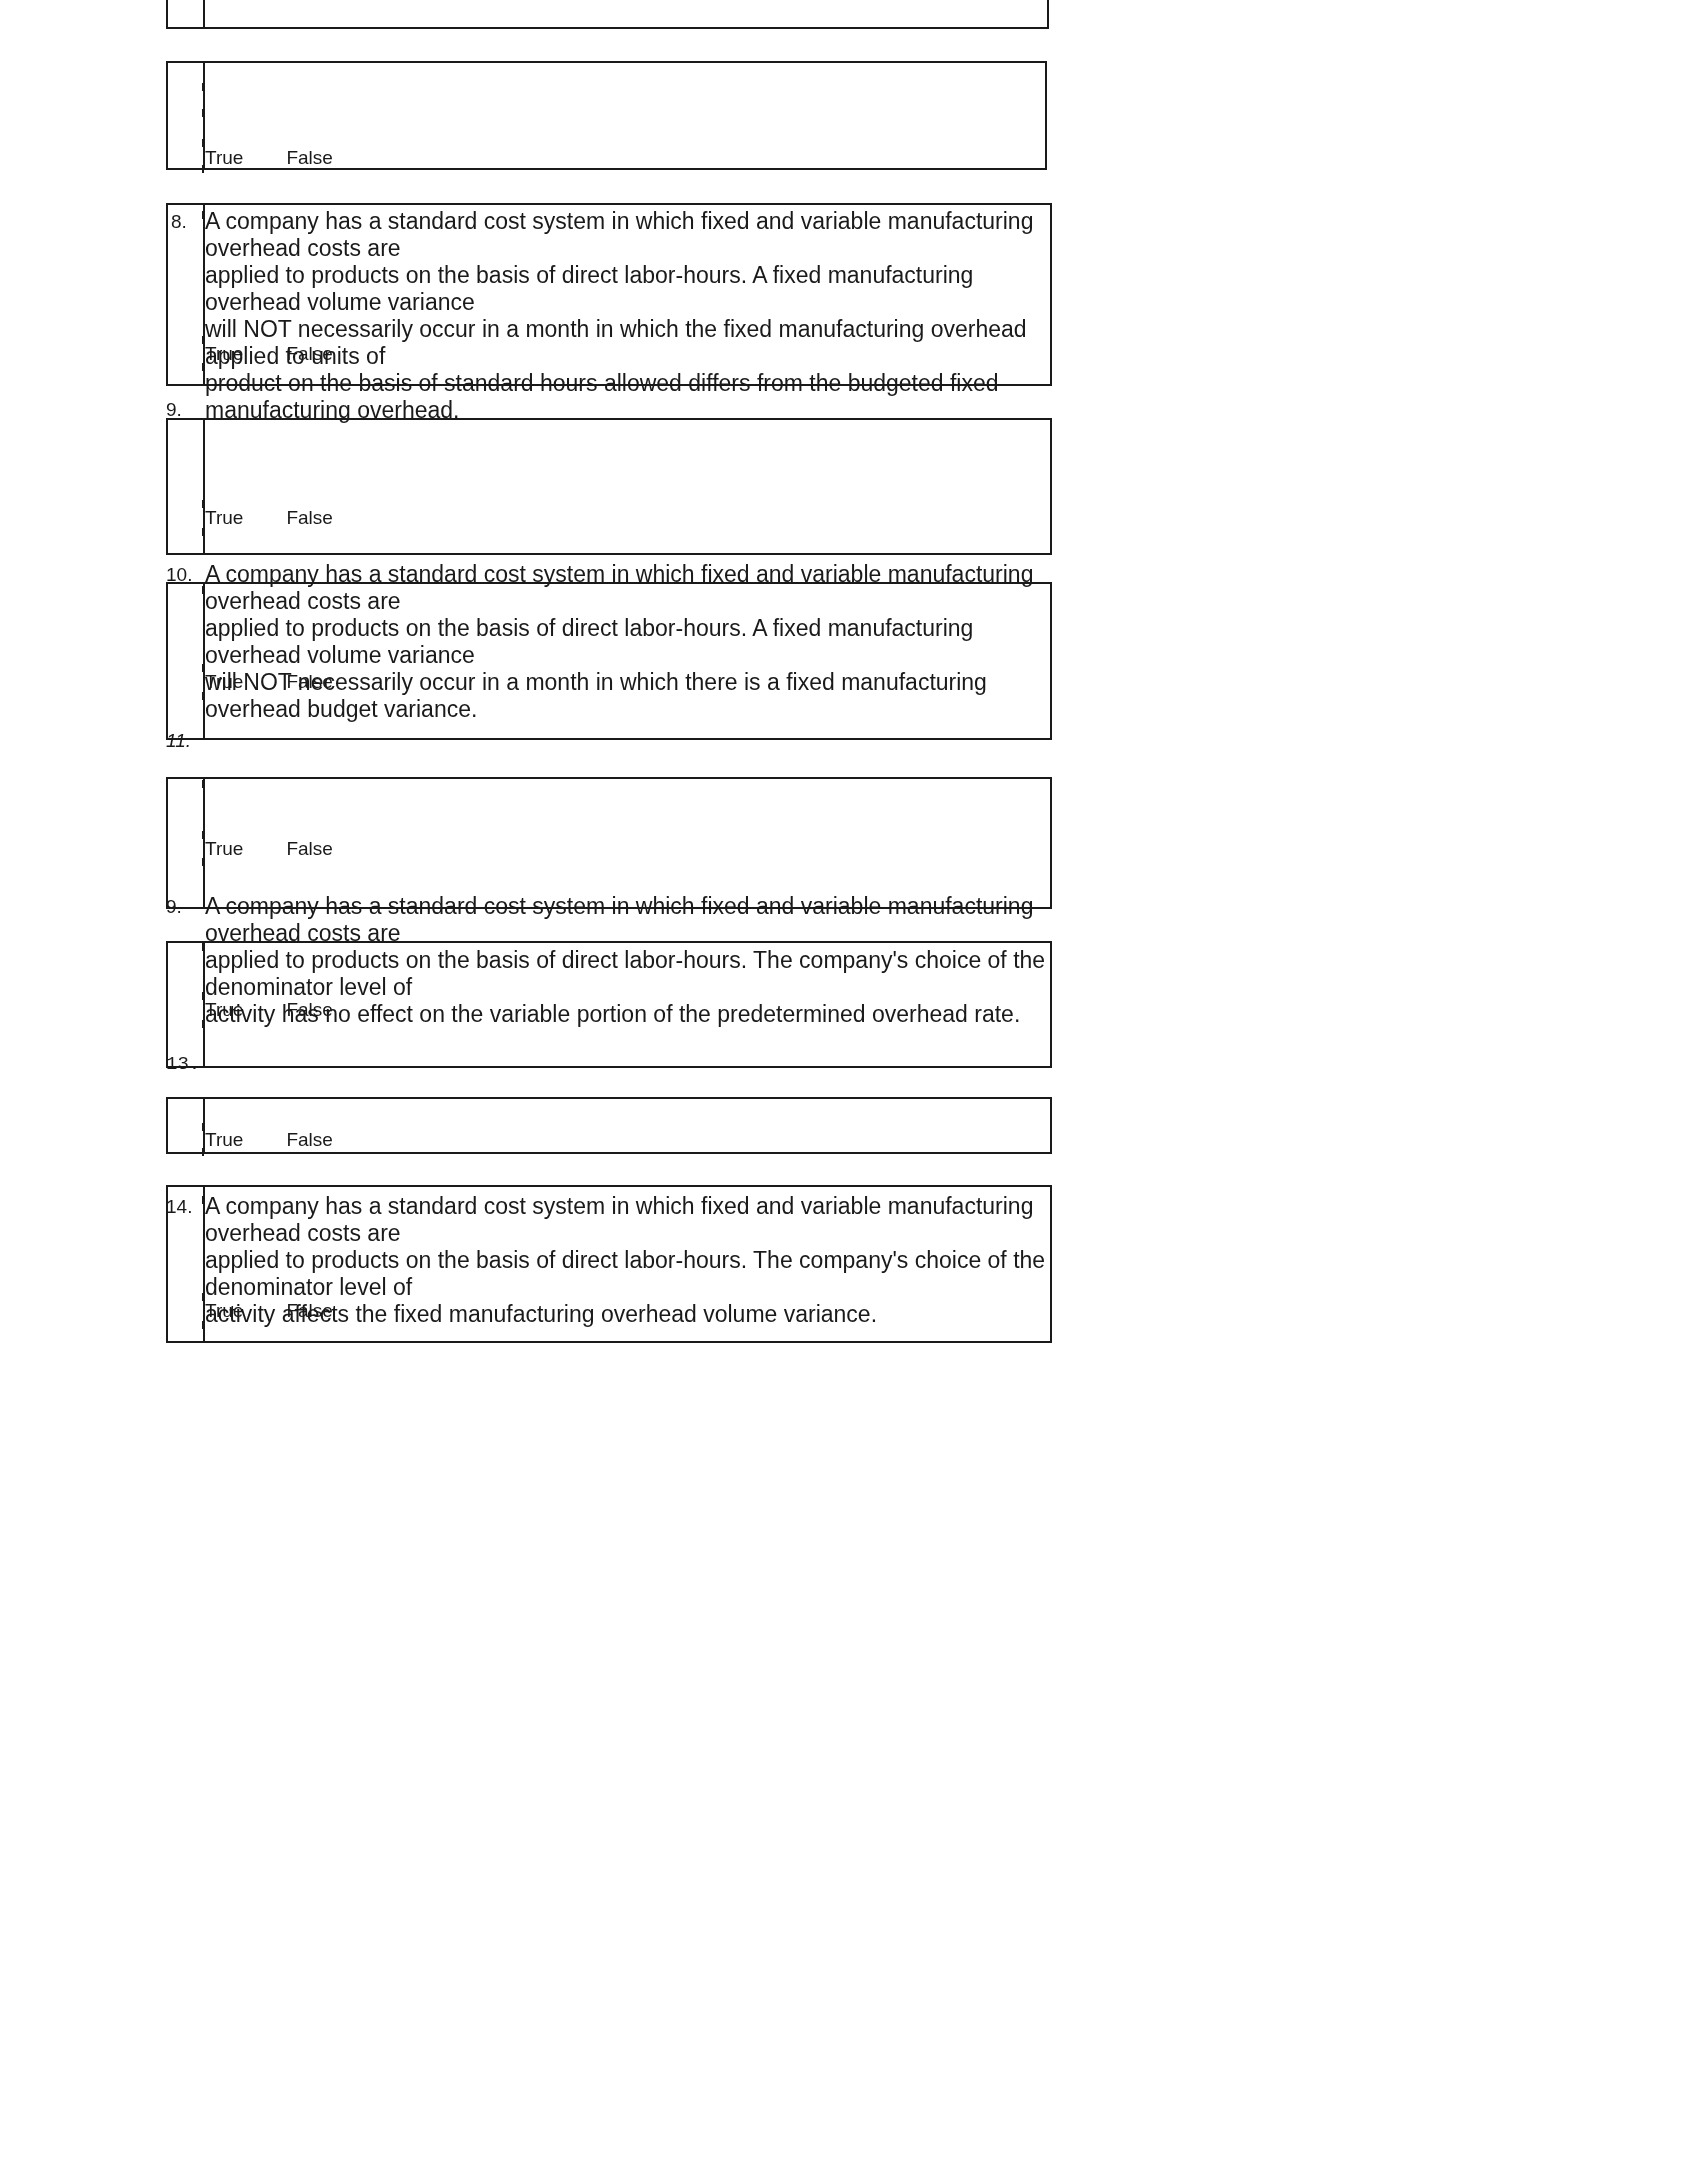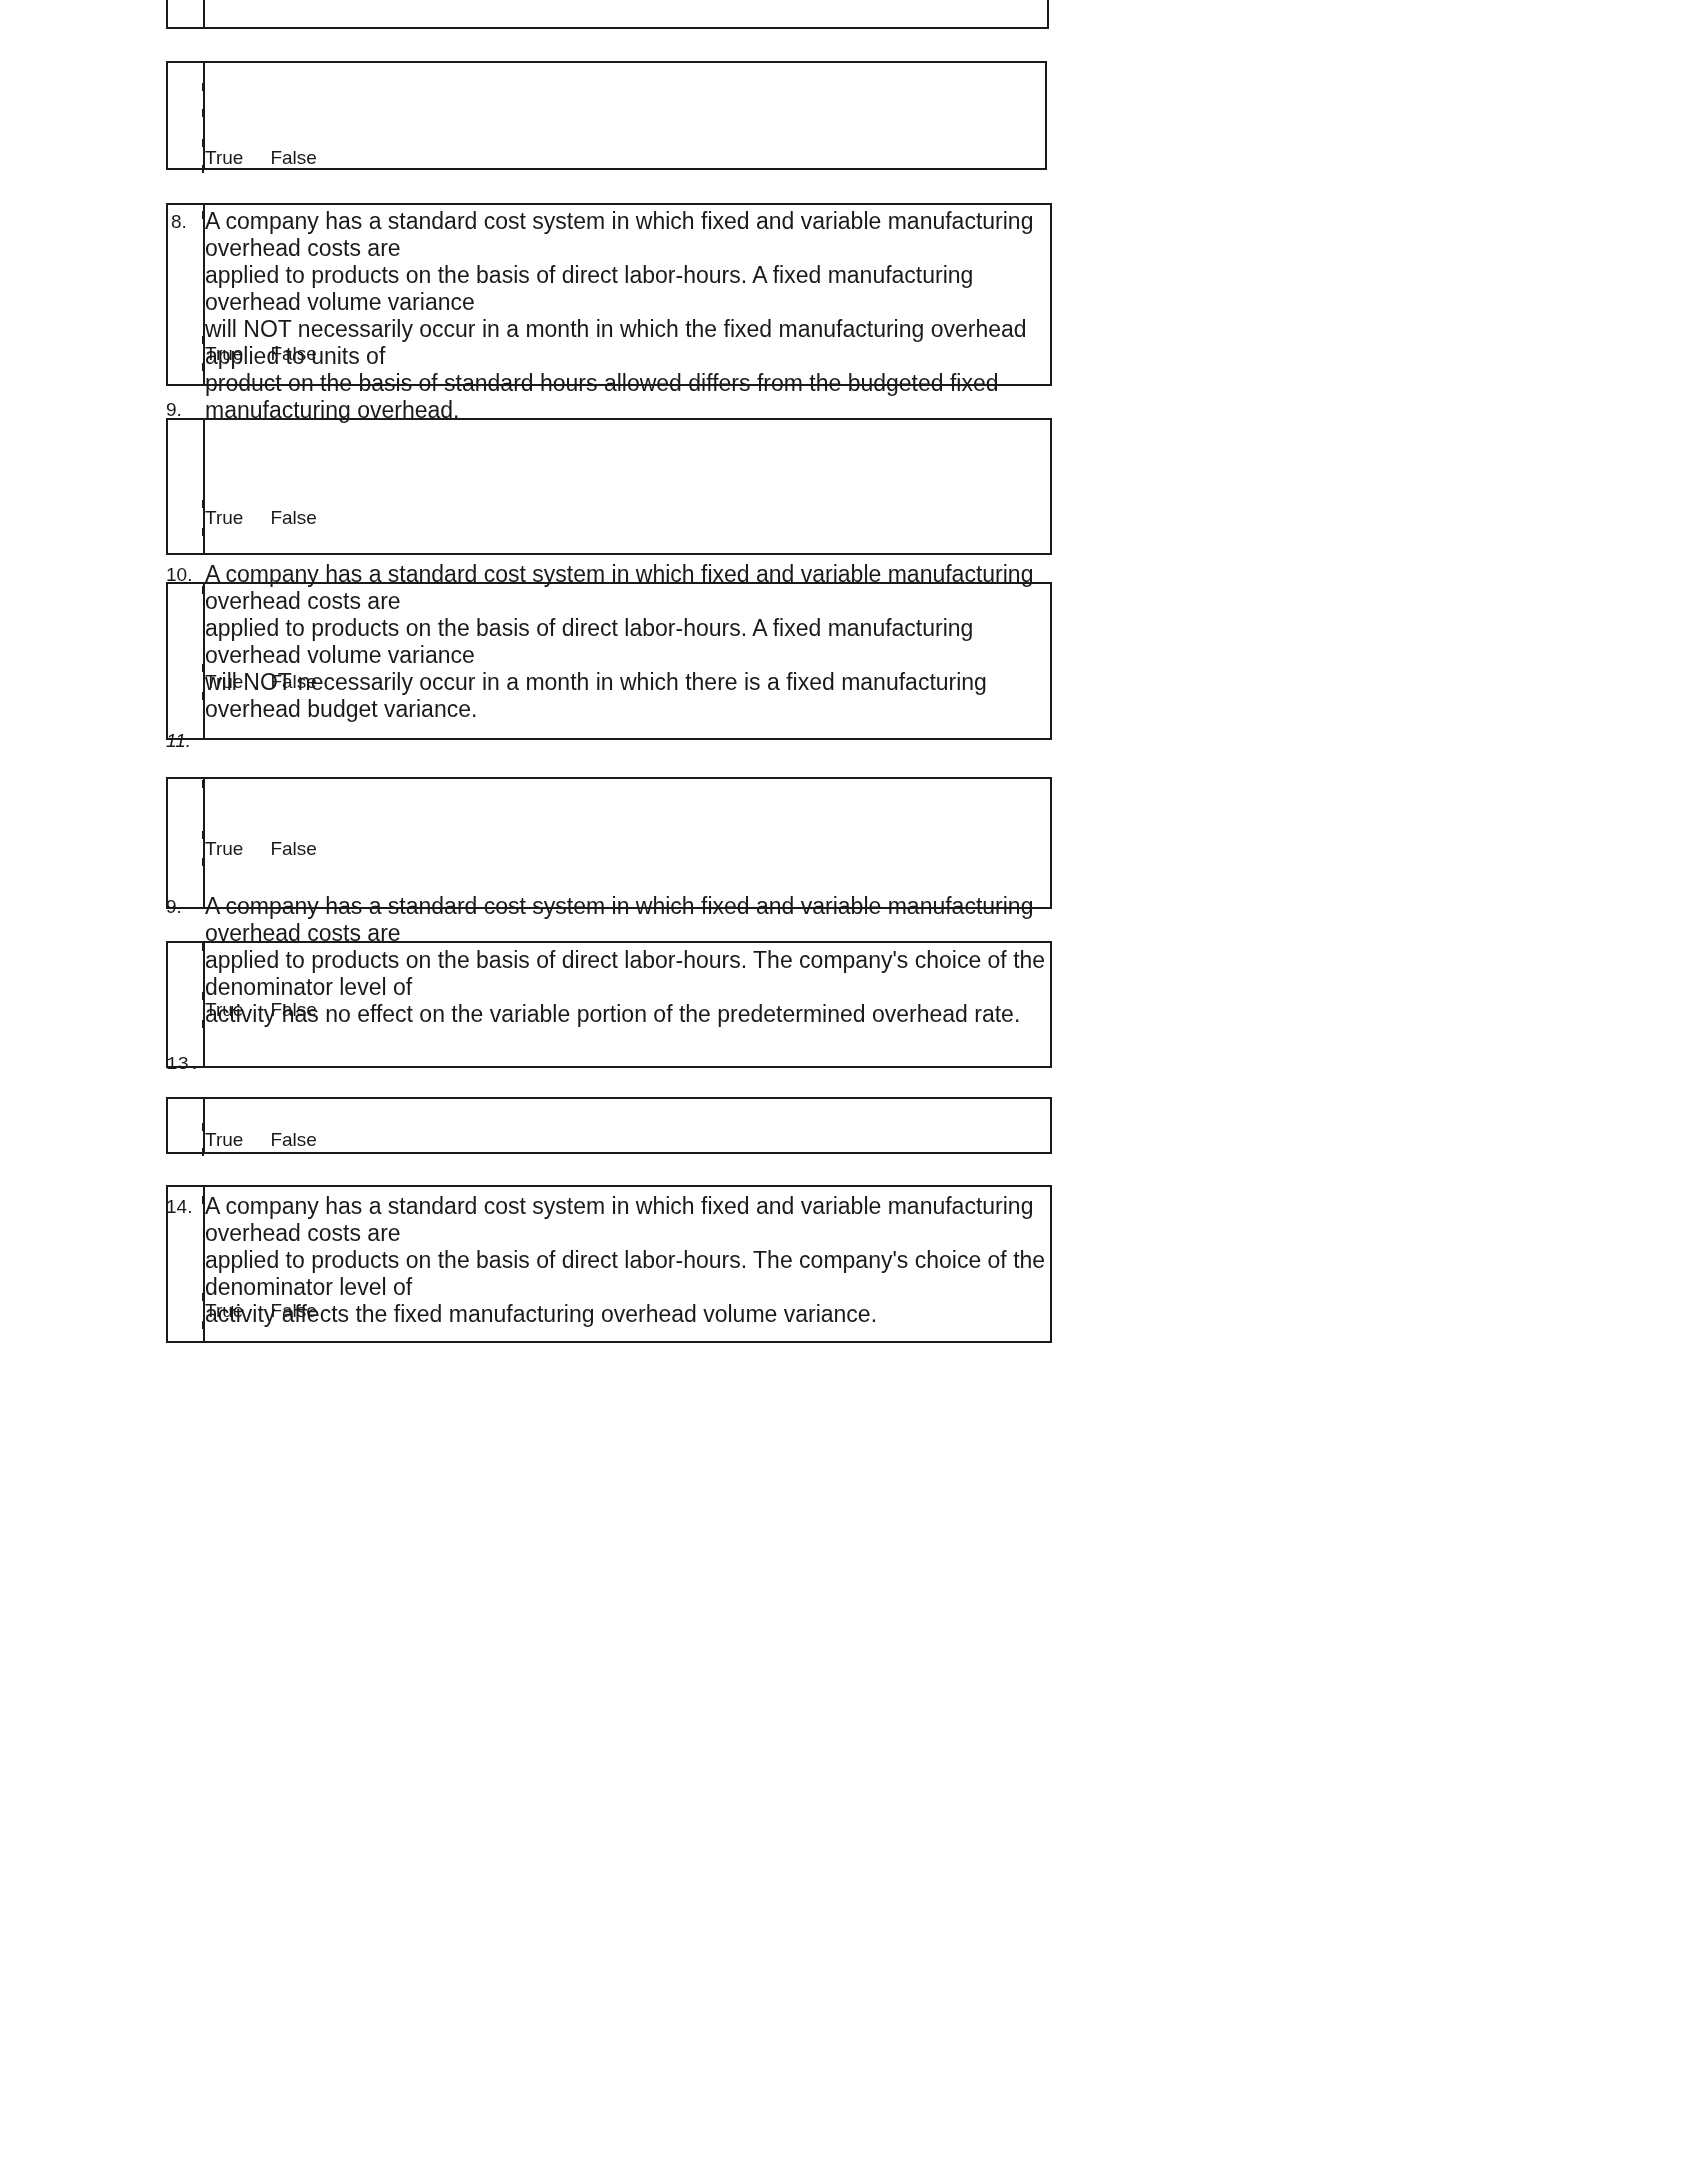--- a/index.html
+++ b/index.html
@@ -42,21 +42,21 @@
   .qtext {
     position: absolute;
     font-size: 23px;
     line-height: 27px;
     white-space: pre-line;
     width: 853px;
   }
   .tf {
     position: absolute;
     display: flex;
-    gap: 27px;
+    gap: 43px;
     font-size: 19px;
     line-height: 27px;
   }
   .tf span { cursor: pointer; }
   .tick {
     position: absolute;
     left: 202px;
     width: 2px;
     height: 8px;
     background: #1a1a1a;

